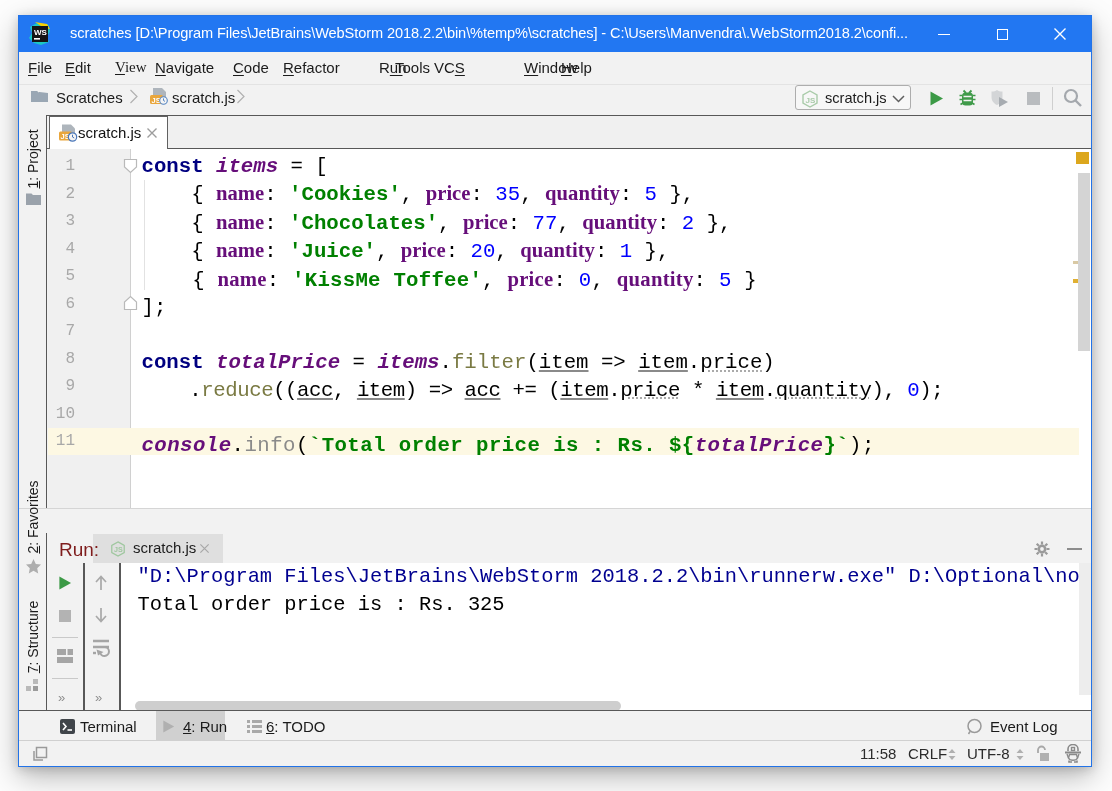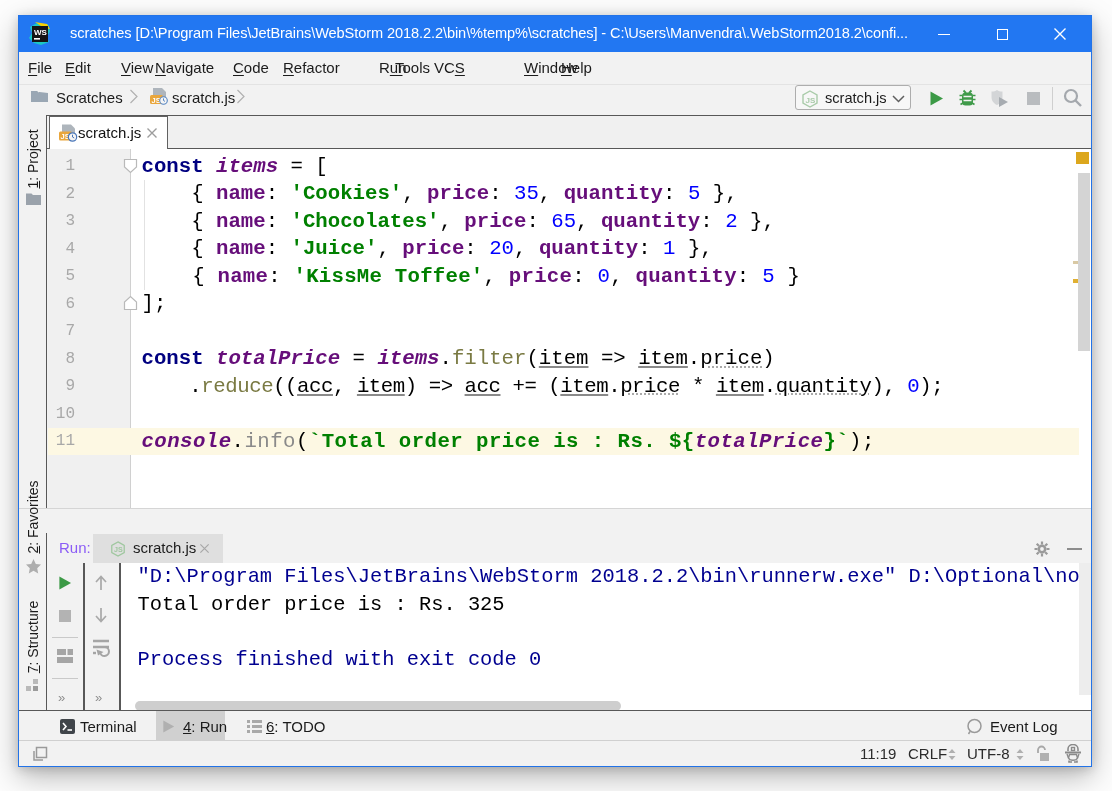--- a/index.html
+++ b/index.html
@@ -26,21 +26,21 @@
 #editor { left:29px; top:133px; width:1043px; height:359px; background:#fff; overflow:hidden; }
 #gutter { left:0; top:0; width:83px; height:359px; background:#f0f0f0;
   border-right:1px solid #d0d0d0; }
 #caretrow { left:0; top:279px; width:1031px; height:27px; background:#fdf8e3; }
 pre { font-family:"Liberation Mono", monospace; }
 #lnums { left:0; top:4px; width:27px; text-align:right; font-size:16px;
   line-height:27.5px; color:#a8a8a8; }
 #code { left:93.5px; top:3.5px; font-size:20.7px; line-height:27.5px; color:#000; }
 .k { color:#000080; font-weight:bold; }
 .v { color:#660E7A; font-weight:bold; font-style:italic; }
-.f { color:#660E7A; font-weight:bold; }
+.f { color:#660E7A; font-weight:bold;font-family:Liberation Serif, serif; }
 .s { color:#008000; font-weight:bold; }
 .n { color:#0000ff; }
 .m { color:#7A7A43; }
 .i { color:#8a8a8a; }
 .u { text-decoration:underline; text-decoration-color:#8a8a8a; }
 .w { text-decoration:underline dotted; text-decoration-color:#aaa; }
 
 #stripe { left:0; top:99px; width:28px; height:595px; background:#f2f2f2;
   border-right:1.5px solid #585858; }
 .vtext { position:absolute; z-index:6; transform:rotate(-90deg); transform-origin:center;
@@ -75,21 +75,21 @@
     </svg>
     <div class="abs" style="left:919px;top:17.5px;width:12px;height:1.7px;background:#fff"></div>
     <div class="abs" style="left:978px;top:13px;width:11px;height:11px;border:1.3px solid #fff"></div>
     <svg class="abs" style="left:1035px;top:12px" width="12" height="12" viewBox="0 0 12 12">
         <path d="M0.5,0.5 L11.5,11.5 M11.5,0.5 L0.5,11.5" stroke="#fff" stroke-width="1.4"></path>
       </svg>
   </div>
   <div class="abs" style="left:0;top:67.5px;width:1072px;height:1px;background:#e3e3e3"></div>
   <div class="abs menu" style="left:9px;"><u>F</u>ile</div>
   <div class="abs menu" style="left:46px;"><u>E</u>dit</div>
-  <div class="abs menu" style="left:102px;"><u>V</u>iew</div>
+  <div class="abs menu" style="left:96px;font-family:Liberation Serif, serif;"><u>V</u>iew</div>
   <div class="abs menu" style="left:136px;"><u>N</u>avigate</div>
   <div class="abs menu" style="left:214px;"><u>C</u>ode</div>
   <div class="abs menu" style="left:264px;"><u>R</u>efactor</div>
   <div class="abs menu" style="left:336px;margin-left:24px;">R<u>u</u>n</div>
   <div class="abs menu" style="left:376px;"><u>T</u>ools</div>
   <div class="abs menu" style="left:415px;text-align:center;">VC<u>S</u></div>
   <div class="abs menu" style="left:469px;margin-left:36px;"><u>W</u>indow</div>
   <div class="abs menu" style="left:542px;"><u>H</u>elp</div>
   <svg class="abs" style="left:12px;top:73px" width="17" height="14" viewBox="0 0 17 14">
       <path d="M0,2 L0,13 L17,13 L17,4 L8,4 L6,2 Z" fill="#9aa7b4"></path>
@@ -178,21 +178,21 @@
 4
 5
 6
 7
 8
 9
 10
 11</pre>
     <pre class="abs" id="code"><span class="k">const</span> <span class="v">items</span> = [
     { <span class="f">name</span>: <span class="s">'Cookies'</span>, <span class="f">price</span>: <span class="n">35</span>, <span class="f">quantity</span>: <span class="n">5</span> },
-    { <span class="f">name</span>: <span class="s">'Chocolates'</span>, <span class="f">price</span>: <span class="n">65</span>, <span class="f">quantity</span>: <span class="n">2</span> },
+    { <span class="f">name</span>: <span class="s">'Chocolates'</span>, <span class="f">price</span>: <span class="n">77</span>, <span class="f">quantity</span>: <span class="n">2</span> },
     { <span class="f">name</span>: <span class="s">'Juice'</span>, <span class="f">price</span>: <span class="n">20</span>, <span class="f">quantity</span>: <span class="n">1</span> },
 <span style="letter-spacing:0.25px">    { <span class="f">name</span>: <span class="s">'KissMe Toffee'</span>, <span class="f">price</span>: <span class="n">0</span>, <span class="f">quantity</span>: <span class="n">5</span> }</span>
 ];
 
 <span class="k">const</span> <span class="v">totalPrice</span> = <span class="v">items</span>.<span class="m">filter</span>(<span class="u">item</span> =&gt; <span class="u">item</span>.<span class="w">price</span>)
 <span style="letter-spacing:-0.45px">    .<span class="m">reduce</span>((<span class="u">acc</span>, <span class="u">item</span>) =&gt; <span class="u">acc</span> += (<span class="u">item</span>.<span class="w">price</span> * <span class="u">item</span>.<span class="w">quantity</span>), <span class="n">0</span>);</span>
 
 <span style="letter-spacing:0.45px"><span class="v">console</span>.<span class="i">info</span>(<span class="s">`Total order price is : Rs. ${</span><span class="v">totalPrice</span><span class="s">}`</span>);</span></pre>
     <div class="abs" style="left:95.5px;top:31px;width:1px;height:110px;background:#e2e2e2"></div>
     <svg class="abs" style="left:75px;top:9px" width="15" height="16" viewBox="0 0 15 16">
@@ -211,21 +211,21 @@
     <div class="abs" id="runtab">
       <svg class="abs" style="left:17px;top:7px" width="16" height="16" viewBox="0 0 18 18">
         <polygon points="9,1 16,5 16,13 9,17 2,13 2,5" fill="none" stroke="#9fc79f" stroke-width="1.4"></polygon>
         <text x="4.5" y="12.5" font-size="8" font-weight="bold" fill="#9fc79f" font-family="Liberation Sans">JS</text>
       </svg>
       <div class="abs" style="left:40px;top:5px;font-size:15px;color:#1c1c1c">scratch.js</div>
       <svg class="abs" style="left:106px;top:9px" width="11" height="11" viewBox="0 0 12 12">
           <path d="M1.5,1.5 L10.5,10.5 M10.5,1.5 L1.5,10.5" stroke="#a8a8a8" stroke-width="1.3"></path>
         </svg>
     </div>
-    <div class="abs" style="left:12px;top:6px;font-size:15px;color:#8b5cf6">Run:</div>
+    <div class="abs" style="left:12px;top:6px;font-size:19px;color:#7f1d1d">Run:</div>
     <svg class="abs" style="left:987px;top:8px" width="16" height="16" viewBox="0 0 16 16">
       <circle cx="8" cy="8" r="3.2" fill="none" stroke="#9a9a9a" stroke-width="2.6"></circle>
       <g stroke="#9a9a9a" stroke-width="2.2">
           <path d="M8,0.5 L8,3.5 M8,12.5 L8,15.5 M0.5,8 L3.5,8 M12.5,8 L15.5,8 M2.7,2.7 L4.8,4.8 M11.2,11.2 L13.3,13.3 M13.3,2.7 L11.2,4.8 M4.8,11.2 L2.7,13.3"></path>
         </g>
     </svg>
     <div class="abs" style="left:1020px;top:15px;width:15px;height:1.8px;background:#8d8d8d"></div>
   </div>
   <div class="abs" id="runbody">
     <div class="abs" id="runtools"></div>
@@ -253,21 +253,21 @@
       <path d="M1,2 L17,2 M1,8 L17,8" stroke="#a5a5a5" stroke-width="2.4"></path>
       <path d="M13,8 A4.5,4.5 0 1 1 8,13" stroke="#a5a5a5" stroke-width="2" fill="none"></path>
       <polygon points="4.5,10.5 11.5,13 6,16.5" fill="#a5a5a5"></polygon>
       <path d="M1,14 L4,14" stroke="#a5a5a5" stroke-width="2.4"></path>
     </svg>
     <div class="abs" style="left:48px;top:127px;font-size:13px;color:#8d8d8d;letter-spacing:1px">»</div>
     <div class="abs" style="left:88px;top:138px;width:486px;height:10px;background:#cecece;border-radius:5px"></div>
     <pre class="abs" id="console"><span class="c1">"D:\Program Files\JetBrains\WebStorm 2018.2.2\bin\runnerw.exe" D:\Optional\nodejs</span>
 Total order price is : Rs. 325
 
-<span class="c1">Process finished with exit code 0</span></pre>
+</pre>
     <div class="abs" style="left:1032px;top:0;width:12px;height:132px;background:#ededed"></div>
 
   </div>
   <div class="abs" id="botbar">
     <svg class="abs" style="left:41px;top:8px" width="15" height="15" viewBox="0 0 15 15">
         <rect x="0" y="0" width="15" height="15" rx="2" fill="#40454a"></rect>
         <path d="M3,4 L6,7.5 L3,11" stroke="#fff" stroke-width="1.6" fill="none"></path>
         <path d="M7.5,11 L12,11" stroke="#fff" stroke-width="1.6"></path>
       </svg>
     <div class="abs" style="left:61px;top:7px">Terminal</div>
@@ -291,21 +291,21 @@
         <circle cx="8.5" cy="8" r="6.5" fill="none" stroke="#9a9a9a" stroke-width="1.5"></circle>
         <path d="M4,13.5 L2.5,16" stroke="#9a9a9a" stroke-width="1.5"></path>
       </svg>
     <div class="abs" style="left:971px;top:7px">Event Log</div>
   </div>
   <div class="abs" id="status">
     <svg class="abs" style="left:13px;top:5px" width="16" height="16" viewBox="0 0 16 16">
         <path d="M2,5 L2,14 L11,14" stroke="#9a9a9a" stroke-width="1.5" fill="none"></path>
         <rect x="4.5" y="1.5" width="10" height="10" fill="none" stroke="#9a9a9a" stroke-width="1.5"></rect>
       </svg>
-    <div class="abs" style="left:841px;top:4px">11:19</div>
+    <div class="abs" style="left:841px;top:4px">11:58</div>
     <div class="abs" style="left:889px;top:4px">CRLF</div>
     <svg class="abs" style="left:929px;top:8px" width="8" height="11" viewBox="0 0 8 11">
         <polygon points="4,0 7.5,4 0.5,4" fill="#b0b0b0"></polygon>
         <polygon points="4,11 7.5,7 0.5,7" fill="#b0b0b0"></polygon>
       </svg>
     <div class="abs" style="left:948px;top:4px">UTF-8</div>
     <svg class="abs" style="left:997px;top:8px" width="8" height="11" viewBox="0 0 8 11">
         <polygon points="4,0 7.5,4 0.5,4" fill="#b0b0b0"></polygon>
         <polygon points="4,11 7.5,7 0.5,7" fill="#b0b0b0"></polygon>
       </svg>

